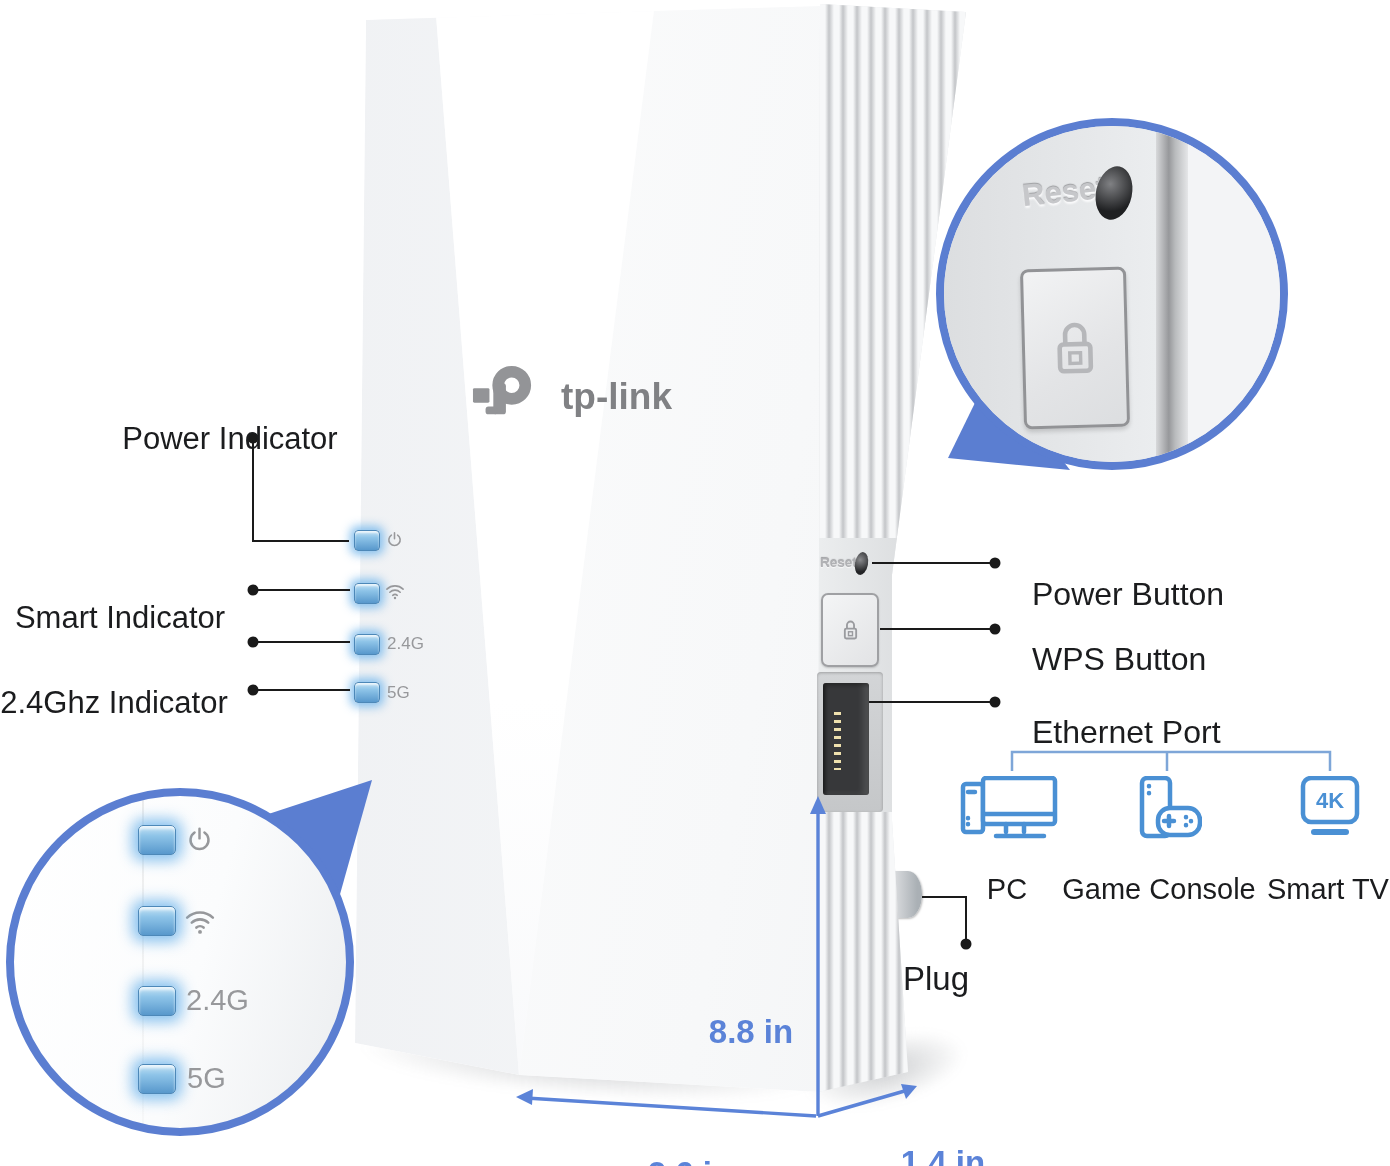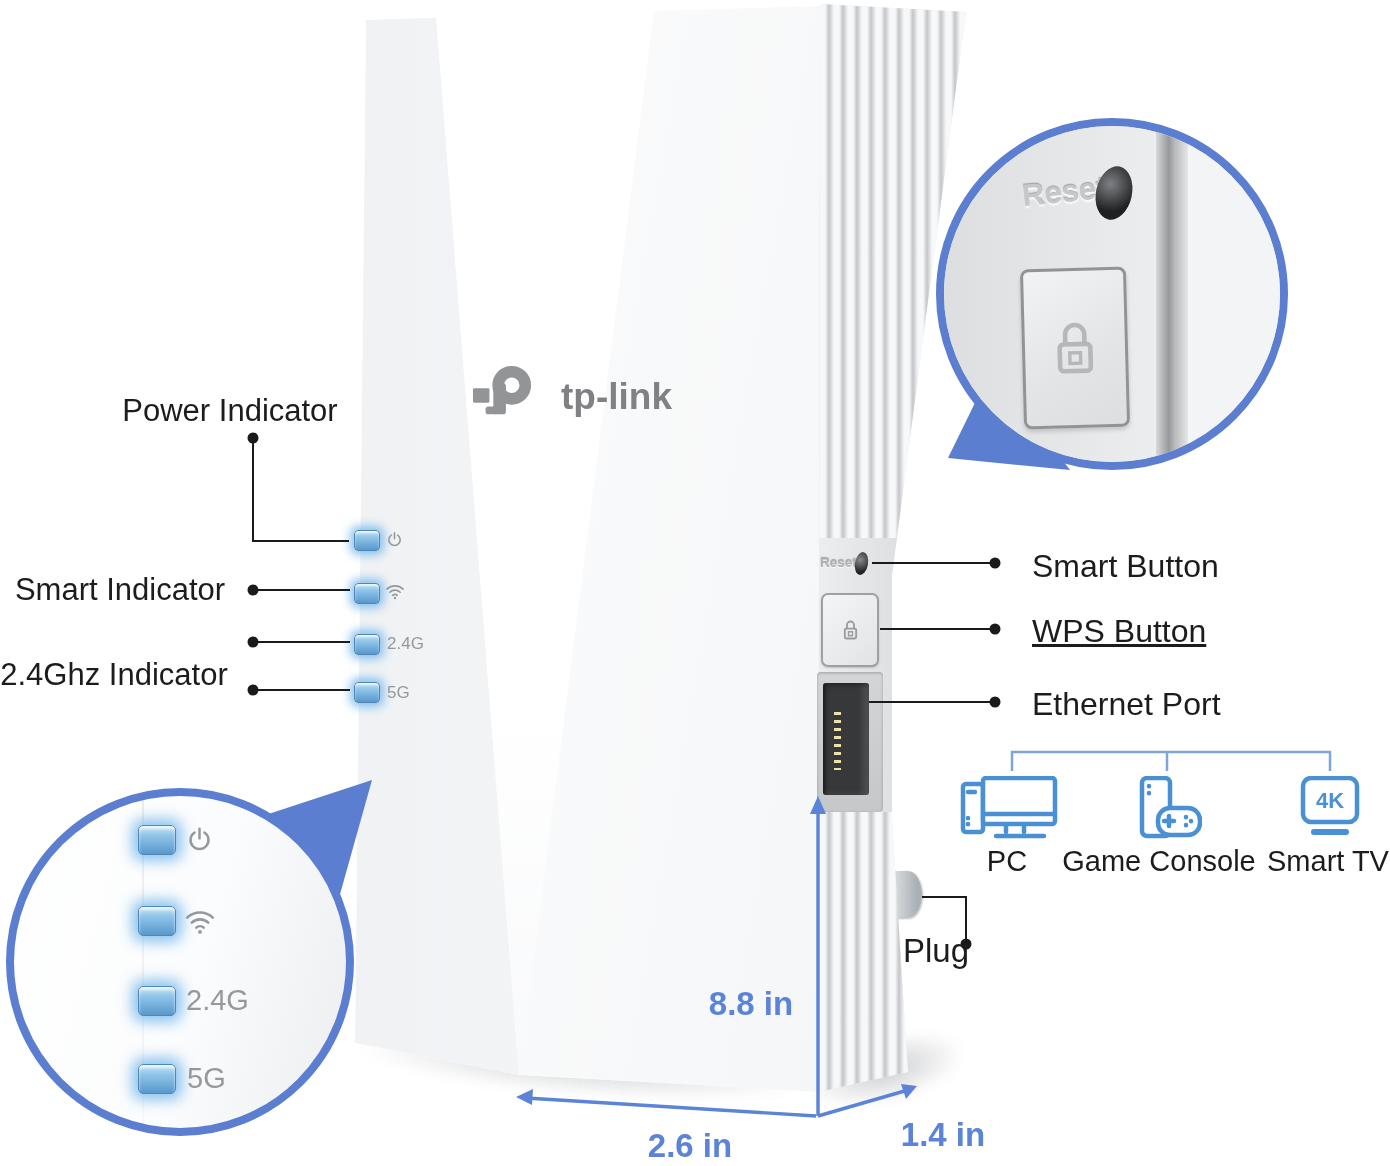--- a/index.html
+++ b/index.html
@@ -60,21 +60,21 @@
   .led{border:1px solid #4d88b8;border-radius:4px;z-index:3;
     background:linear-gradient(180deg,#c4e2f5 0%,#8ec4e8 35%,#5898cc 100%);
     box-shadow:0 0 10px 4px rgba(110,180,235,.8), inset 0 2px 2px rgba(255,255,255,.7);}
   .led.small{width:24px;height:19px;}
   .led.big{width:36px;height:28px;border-radius:5px;box-shadow:0 0 14px 6px rgba(110,180,235,.8), inset 0 3px 3px rgba(255,255,255,.7);}
   .led-text{color:#97989b;z-index:3;}
   .led-text.small{font-size:17px;}
   .led-text.big{font-size:29px;}
 
   
-  .lbl{color:#1b1c1e;white-space:nowrap;z-index:6;}
+  .lbl{color:#1b1c1e;white-space:nowrap;z-index:6;margin-top:28px;}
   .lbl.center{transform:translate(-50%,-50%);}
   .left-lbl{font-size:31px;}
   .right-lbl{font-size:32px;}
   .plug-lbl{font-size:33px;}
   .dev-lbl{font-size:29px;}
   .dim-lbl{font-size:33px;font-weight:600;color:#5b83d8;}
 
   
   .tail{z-index:4;}
   .inset{border:8px solid #5b7ed1;border-radius:50%;box-sizing:border-box;overflow:hidden;z-index:5;}
@@ -198,22 +198,22 @@
       <polygon points="516,1097 533,1089 532,1105"></polygon>
     </g>
 
     <path d="M1012 771 V752 H1330 V771 M1167 752 V771" stroke="#7ea6d8" stroke-width="2.5" fill="none"></path>
   </svg>
 
   <div class="abs lbl center left-lbl" style="left:230px;top:411px;">Power Indicator</div>
   <div class="abs lbl center left-lbl" style="left:120px;top:590px;text-align:right;">Smart Indicator</div>
   <div class="abs lbl center left-lbl" style="left:114px;top:675px;">2.4Ghz Indicator</div>
 
-  <div class="abs lbl right-lbl" style="left:1032px;top:548px;">Smart Button</div>
-  <div class="abs lbl right-lbl" style="left:1032px;top:613px;text-decoration:underline;">WPS Button</div>
+  <div class="abs lbl right-lbl" style="left:1032px;top:548px;">Power Button</div>
+  <div class="abs lbl right-lbl" style="left:1032px;top:613px;">WPS Button</div>
   <div class="abs lbl right-lbl" style="left:1032px;top:686px;">Ethernet Port</div>
   <div class="abs lbl center plug-lbl" style="left:936px;top:951px;">Plug</div>
 
   <div class="abs lbl center dim-lbl" style="left:751px;top:1004px;">8.8 in</div>
   <div class="abs lbl center dim-lbl" style="left:690px;top:1146px;">2.6 in</div>
   <div class="abs lbl center dim-lbl" style="left:943px;top:1135px;">1.4 in</div>
 
   <svg class="abs icon" style="left:960px;top:776px;z-index:3;" width="98" height="66" viewBox="0 0 98 66">
     <g fill="none" stroke="#4a90d4" stroke-width="4.5" stroke-linejoin="round" stroke-linecap="round">
       <rect x="3" y="8" width="20" height="48" rx="3" fill="#ffffff"></rect>

